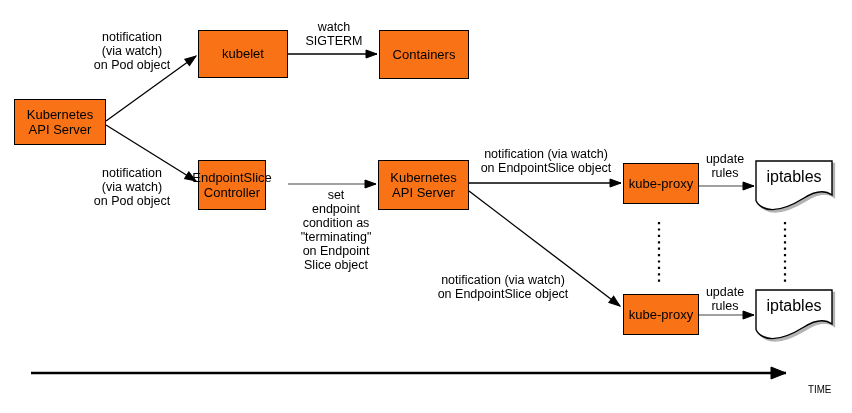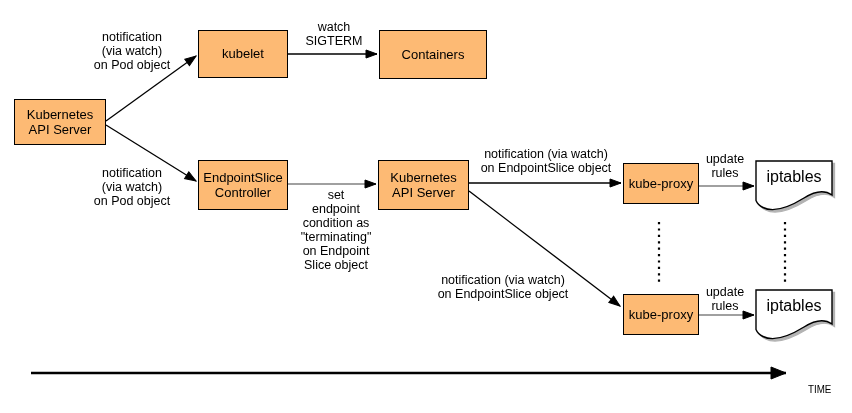--- a/index.html
+++ b/index.html
@@ -3,21 +3,21 @@
 <meta charset="utf-8">
 <style>
   html,body { margin:0; padding:0; background:#ffffff; }
   .canvas {
     position:relative; width:852px; height:413px; background:#ffffff;
     font-family:"Liberation Sans", sans-serif; color:#000; overflow:hidden;
   }
   .canvas svg { position:absolute; left:0; top:0; }
   .node {
     position:absolute; box-sizing:border-box; border:1.4px solid #000;
-    background:#fdba74; display:flex; align-items:center; justify-content:center;
+    background:#f97316; display:flex; align-items:center; justify-content:center;
     text-align:center; font-size:13px; line-height:1.18; white-space:pre-line;
   }
   .elabel {
     position:absolute; transform:translate(-50%,-50%); text-align:center;
     font-size:12.5px; line-height:1.12; white-space:pre-line;
   }
   .doclabel {
     position:absolute; transform:translate(-50%,-50%); text-align:center;
     font-size:16px; white-space:pre-line;
   }
@@ -66,23 +66,23 @@
     <path d="M756 290 L832 290 L832 324 C825 319 815 320 804 327 C791 335 774 342 763 336.5 C759 334.5 757 332 756 329.5 Z" fill="#ffffff" stroke="#000" stroke-width="1.4"></path>
 
     <line x1="31" y1="373" x2="786" y2="373" stroke="#000" stroke-width="2.6" marker-end="url(#ahBig)"></line>
   </svg>
 
   <div class="node" style="left:14px;  top:99px;  width:92px; height:46px;">Kubernetes
 API Server</div>
 
   <div class="node" style="left:198px; top:30px;  width:90px; height:48px;">kubelet</div>
 
-  <div class="node" style="left:379px; top:30px;  width:108px; height:49px;">Containers</div>
+  <div class="node" style="left:379px; top:30px;  width:90px; height:49px;">Containers</div>
 
-  <div class="node" style="left:198px; top:160px; width:90px; height:50px;">EndpointSlice
+  <div class="node" style="left:198px; top:160px; width:68px; height:50px;">EndpointSlice
 Controller</div>
 
   <div class="node" style="left:378px; top:160px; width:91px; height:50px;">Kubernetes
 API Server</div>
 
   <div class="node" style="left:623px; top:163px; width:76px; height:41px;">kube-proxy</div>
 
   <div class="node" style="left:623px; top:294px; width:76px; height:41px;">kube-proxy</div>
 
   <div class="doclabel" style="left:794px; top:177px;">iptables</div>

